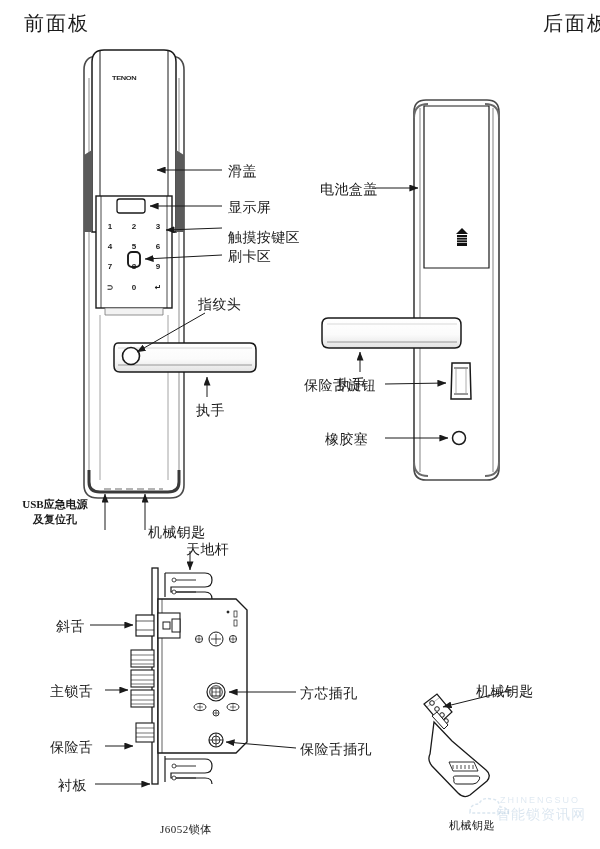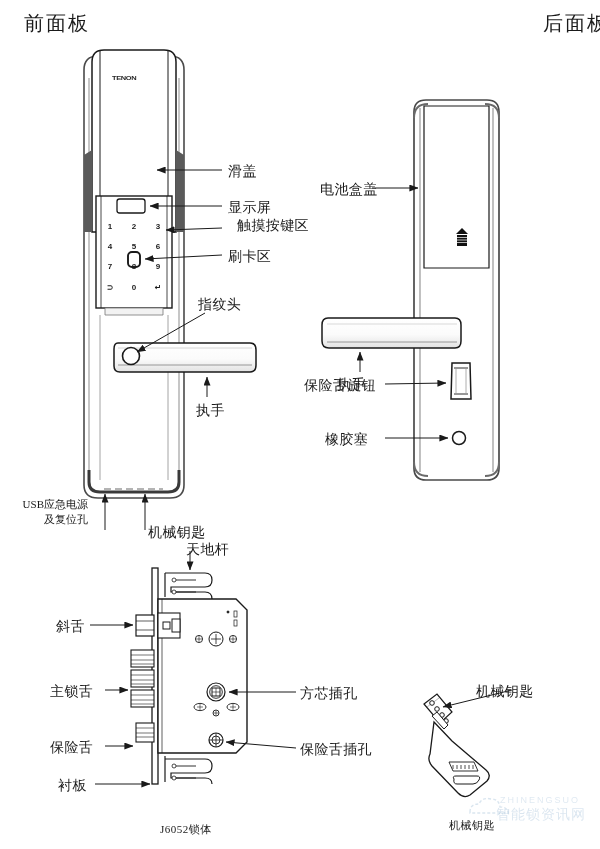--- a/index.html
+++ b/index.html
@@ -17,21 +17,21 @@
   .lbl {
     position:absolute;
     font-family:"Liberation Serif","DejaVu Serif",serif;
     font-size:14px;
     line-height:1.32;
     color:#1a1a1a;
     white-space:nowrap;
     letter-spacing:0.4px;
   }
   .lbl.sec { font-size:20px; letter-spacing:2px; }
-  .lbl.wrap { white-space:normal; width:62px; text-align:right; letter-spacing:0px;}
+  .lbl.wrap { white-space:normal; width:62px; text-align:center; letter-spacing:0px;font-weight:bold;}
   .lbl.cap { font-size:11px; letter-spacing:0.5px; }
 
   .wm {
     position:absolute;
     opacity:0.17;
     color:#2f6fa8;
     font-family:"Liberation Sans","DejaVu Sans",sans-serif;
     font-size:14px;
     letter-spacing:1px;
     white-space:nowrap;
@@ -291,21 +291,21 @@
   </div>
   <div style="display:flex; justify-content:space-between; height:20px;">
     <span style="font-family:'Liberation Sans','DejaVu Sans',sans-serif; font-size:8px; font-weight:bold; width:18px; text-align:center;">⊃</span>
     <span style="font-family:'Liberation Sans','DejaVu Sans',sans-serif; font-size:8px; font-weight:bold; width:18px; text-align:center;">0</span>
     <span style="font-family:'Liberation Sans','DejaVu Sans',sans-serif; font-size:8px; font-weight:bold; width:18px; text-align:center;">↵</span>
   </div>
 </div>
 
 <div class="lbl" style="left:228px; top:163px;">滑盖</div>
 <div class="lbl" style="left:228px; top:199px;">显示屏</div>
-<div class="lbl" style="left:228px; top:217px;margin-left:9px;">触摸按键区</div>
+<div class="lbl" style="left:228px; top:229px;">触摸按键区</div>
 <div class="lbl" style="left:228px; top:248px;">刷卡区</div>
 <div class="lbl" style="left:198px; top:296px;">指纹头</div>
 <div class="lbl" style="left:196px; top:402px;">执手</div>
 <div class="lbl wrap" style="left:22px; top:497px; width:66px; font-size:11px;">USB应急电源及复位孔</div>
 <div class="lbl" style="left:148px; top:524px;">机械钥匙</div>
 
 <div class="lbl" style="left:320px; top:181px;">电池盒盖</div>
 <div class="lbl" style="left:337px; top:376px;">执手</div>
 <div class="lbl" style="left:304px; top:377px;">保险舌旋钮</div>
 <div class="lbl" style="left:325px; top:431px;">橡胶塞</div>

